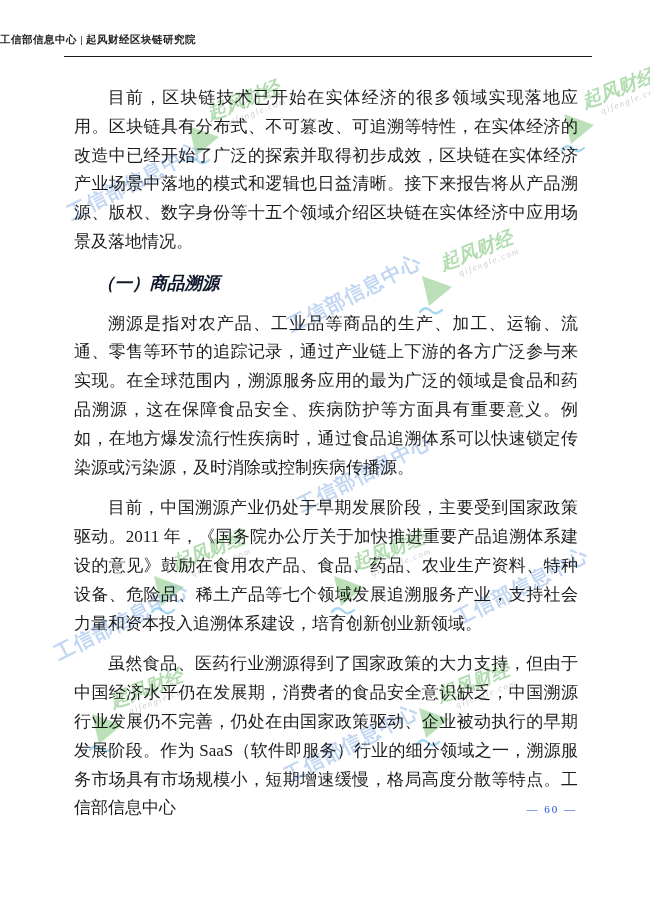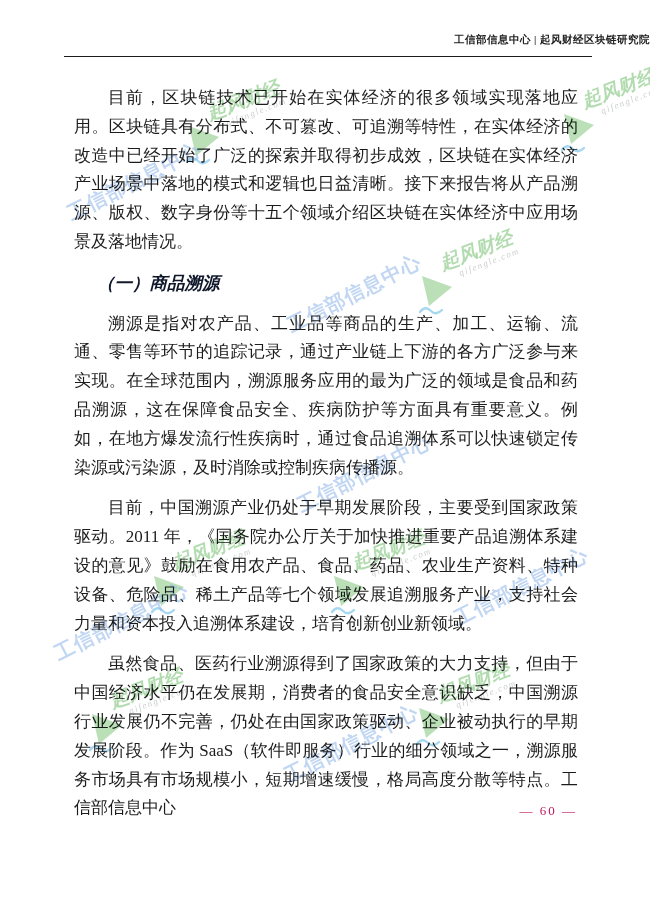--- a/index.html
+++ b/index.html
@@ -7,21 +7,21 @@
     width:650px;height:919px;
     background:#ffffff;
     position:relative;
     overflow:hidden;
     font-family:"Liberation Serif", serif;
     color:#1c1c1c;
   }
   
   .page-header{
     position:absolute;top:33px;left:0;width:650px;
-    text-align:right;
+    text-align:left;
     font-size:10.5px;font-weight:bold;
     letter-spacing:0.5px;color:#222;
   }
   .header-rule{
     position:absolute;top:56px;left:64px;width:528px;
     border-top:1.7px solid #1b1b1b;
   }
   
   .content{
     position:absolute;left:62px;top:72px;width:528px;
@@ -47,21 +47,21 @@
     font-size:17.5px;
     line-height:28.8px;
     font-style:italic;
     font-weight:bold;
     text-indent:2em;
     margin:0;
     color:#0f172a;
   }
   .page-number{
     position:absolute;top:803px;right:73px;
-    font-size:13px;letter-spacing:2px;color:#be185d;margin-left:34px;
+    font-size:11px;letter-spacing:2px;color:#1d4ed8;margin-left:34px;
   }
   
   .wm-layer{
     position:absolute;inset:0;
     pointer-events:none;
     mix-blend-mode:multiply;
     z-index:3;
   }
   .wm-group{position:absolute;}
   .wm-logo{position:absolute;left:0;top:24px;opacity:0.55;}

